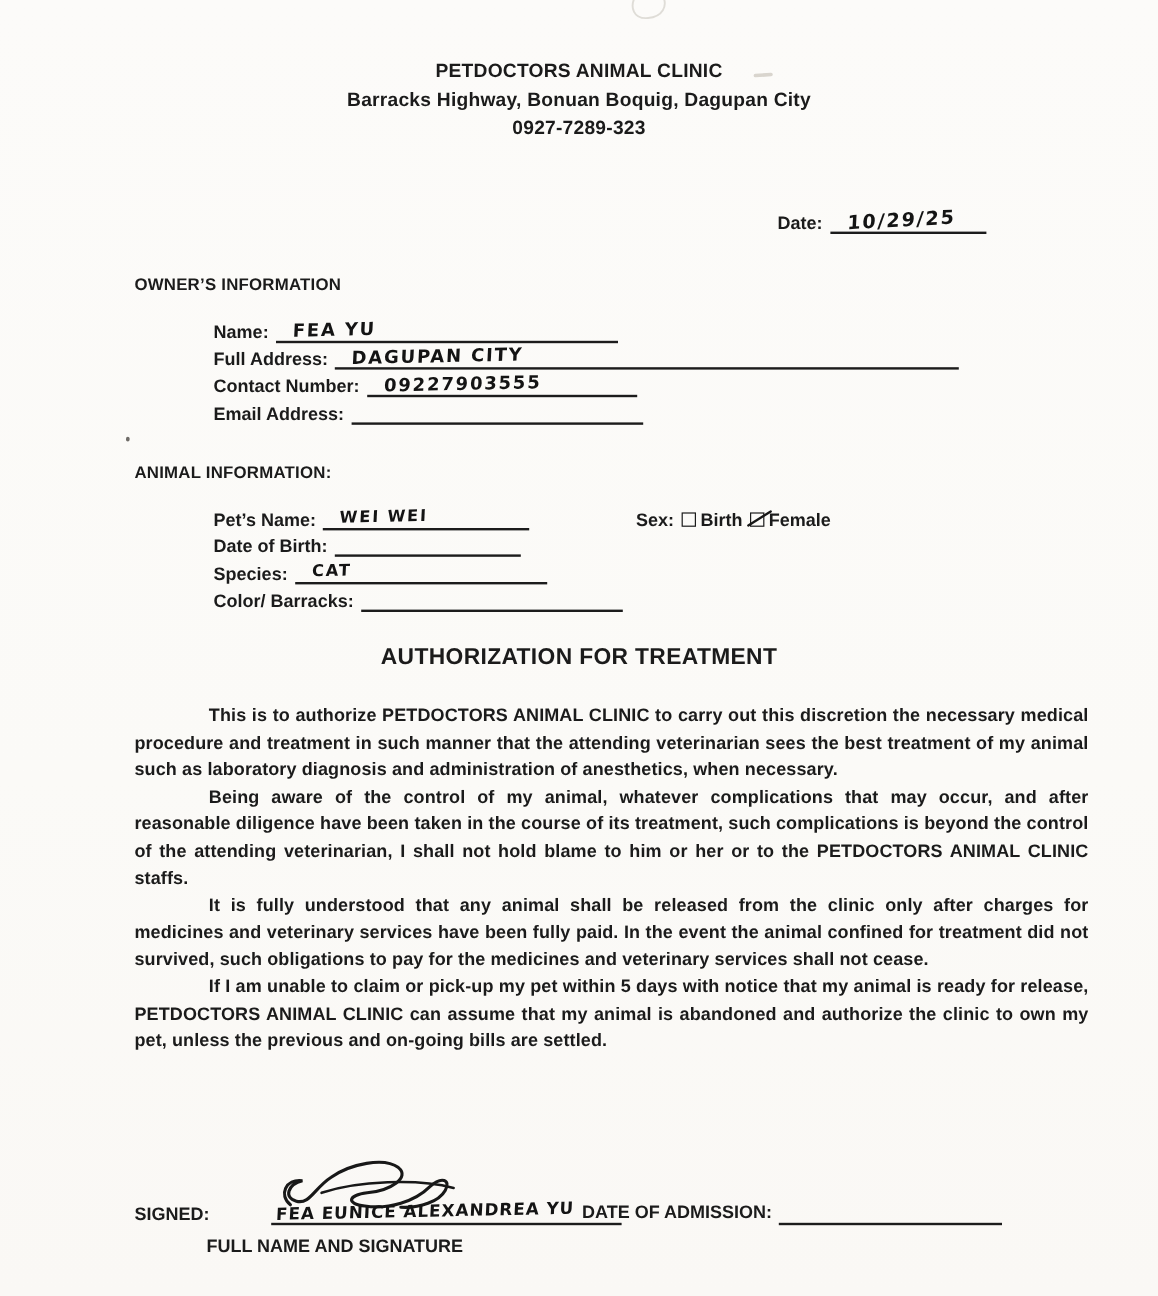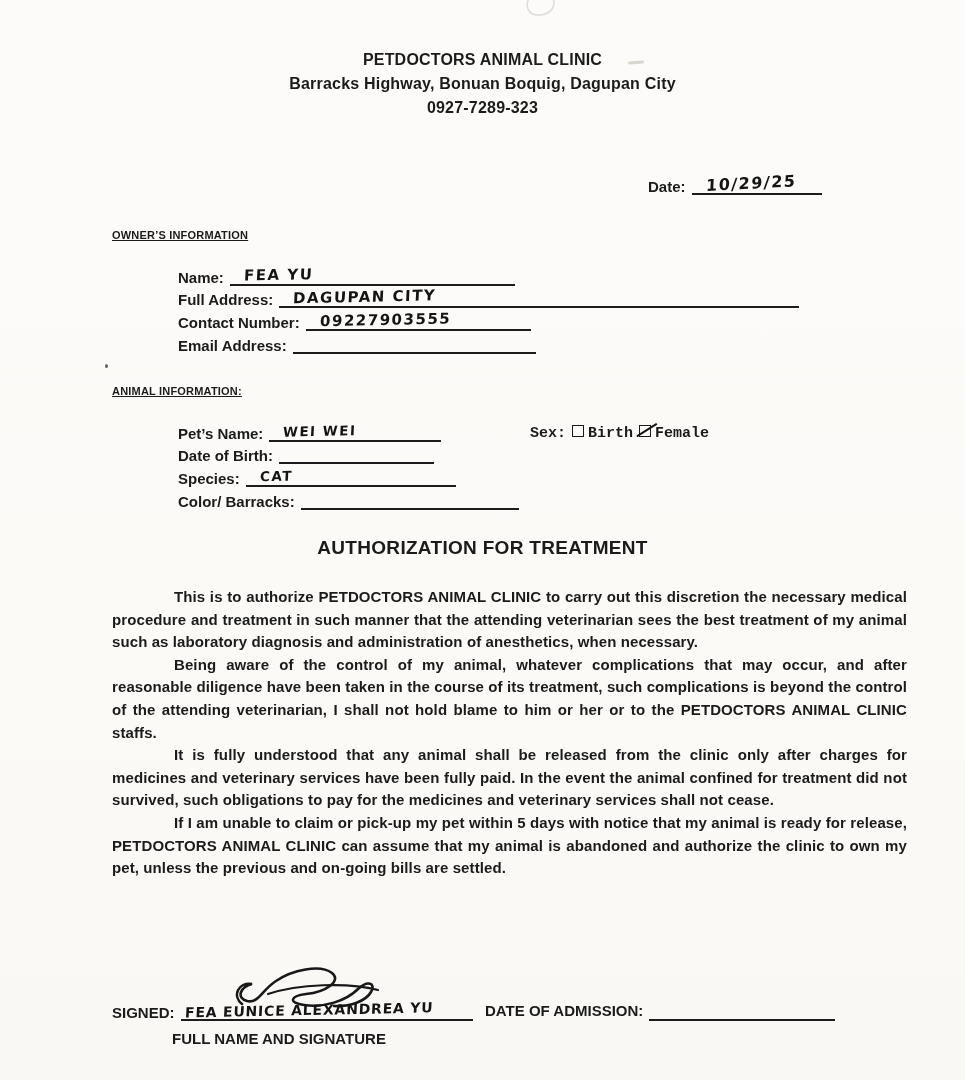--- a/index.html
+++ b/index.html
@@ -21,27 +21,27 @@
   .line {
     display:inline-block; border-bottom:2px solid #1c1c1c;
     height:17px; margin-left:6px; position:relative;
   }
   .hand {
     font-family:"DejaVu Sans", sans-serif; font-weight:bold; color:#141414;
     display:inline-block; white-space:nowrap; letter-spacing:1.5px;
     transform:rotate(-1.2deg) skewX(-4deg); position:relative; top:-1px; padding-left:14px;
   }
   .frow { display:flex; align-items:flex-end; height:22.7px; position:relative; width:790px; }
-  .rightcol { position:absolute; left:352px; bottom:0; display:flex; align-items:flex-start;font-family:Liberation Mono, monospace; }
+  .rightcol { position:absolute; left:352px; bottom:0; display:flex; align-items:center; }
   
   .date-row { position:absolute; top:176px; left:648px; display:flex; align-items:flex-end; }
   .date-row .line { width:130px; }
   .date-row .hand { font-size:16px; transform:rotate(-3deg) skewX(-6deg); top:-2px; }
   
-  .sec-title { position:absolute; left:112px; font-size:11px; letter-spacing:0.2px;text-decoration:underline; }
+  .sec-title { position:absolute; left:112px; font-size:14px; letter-spacing:0.2px; }
   .owner-title { top:229px; }
   .animal-title { top:385px; }
   
   .owner-fields { position:absolute; left:178px; top:263px; }
   .animal-fields { position:absolute; left:178px; top:419px; }
   .w285{width:285px;} .w520{width:520px;} .w225{width:225px;} .w243{width:243px;}
   .w172{width:172px;} .w155{width:155px;} .w210{width:210px;} .w215{width:215px;} .w218{width:218px;}
   .hand-sm { font-size:13.5px; }
   .hand-md { font-size:15px; }
   
@@ -54,21 +54,21 @@
     content:""; position:absolute; width:24px; height:2.3px; background:#161616;
     left:-5px; top:3px; transform:rotate(-32deg); border-radius:2px;
   }
   
   .auth-title { position:absolute; top:537px; left:0; width:100%; text-align:center;
     font-size:19px; letter-spacing:0.3px; }
   .auth-body { position:absolute; left:112px; top:586px; width:795px; }
   .auth-body p { margin:0; font-size:15px; line-height:22.6px; text-align:justify;
     text-indent:62px; font-weight:bold; letter-spacing:0.1px; }
   
-  .signed-row { position:absolute; left:112px; top:1002px; display:flex; align-items:flex-end; }
+  .signed-row { position:absolute; left:112px; top:1002px; display:flex; align-items:flex-end;gap:45px; }
   .signed-row .line { width:292px; }
   .signed-row .hand { font-size:14px; letter-spacing:0.8px; padding-left:4px; }
   .signed-caption { position:absolute; left:172px; top:1030px; font-size:15px; }
   .admission-row { position:absolute; left:485px; top:1002px; display:flex; }
   .admission-row .line { width:186px; }
   .signature-svg { position:absolute; left:228px; top:960px; pointer-events:none; }
   
   .artifact-top { position:absolute; left:512px; top:-4px; opacity:0.55; }
   .artifact-dash { position:absolute; left:628px; top:61px; width:16px; height:3px;
     background:#d9d5ce; transform:rotate(-4deg); border-radius:2px; }

